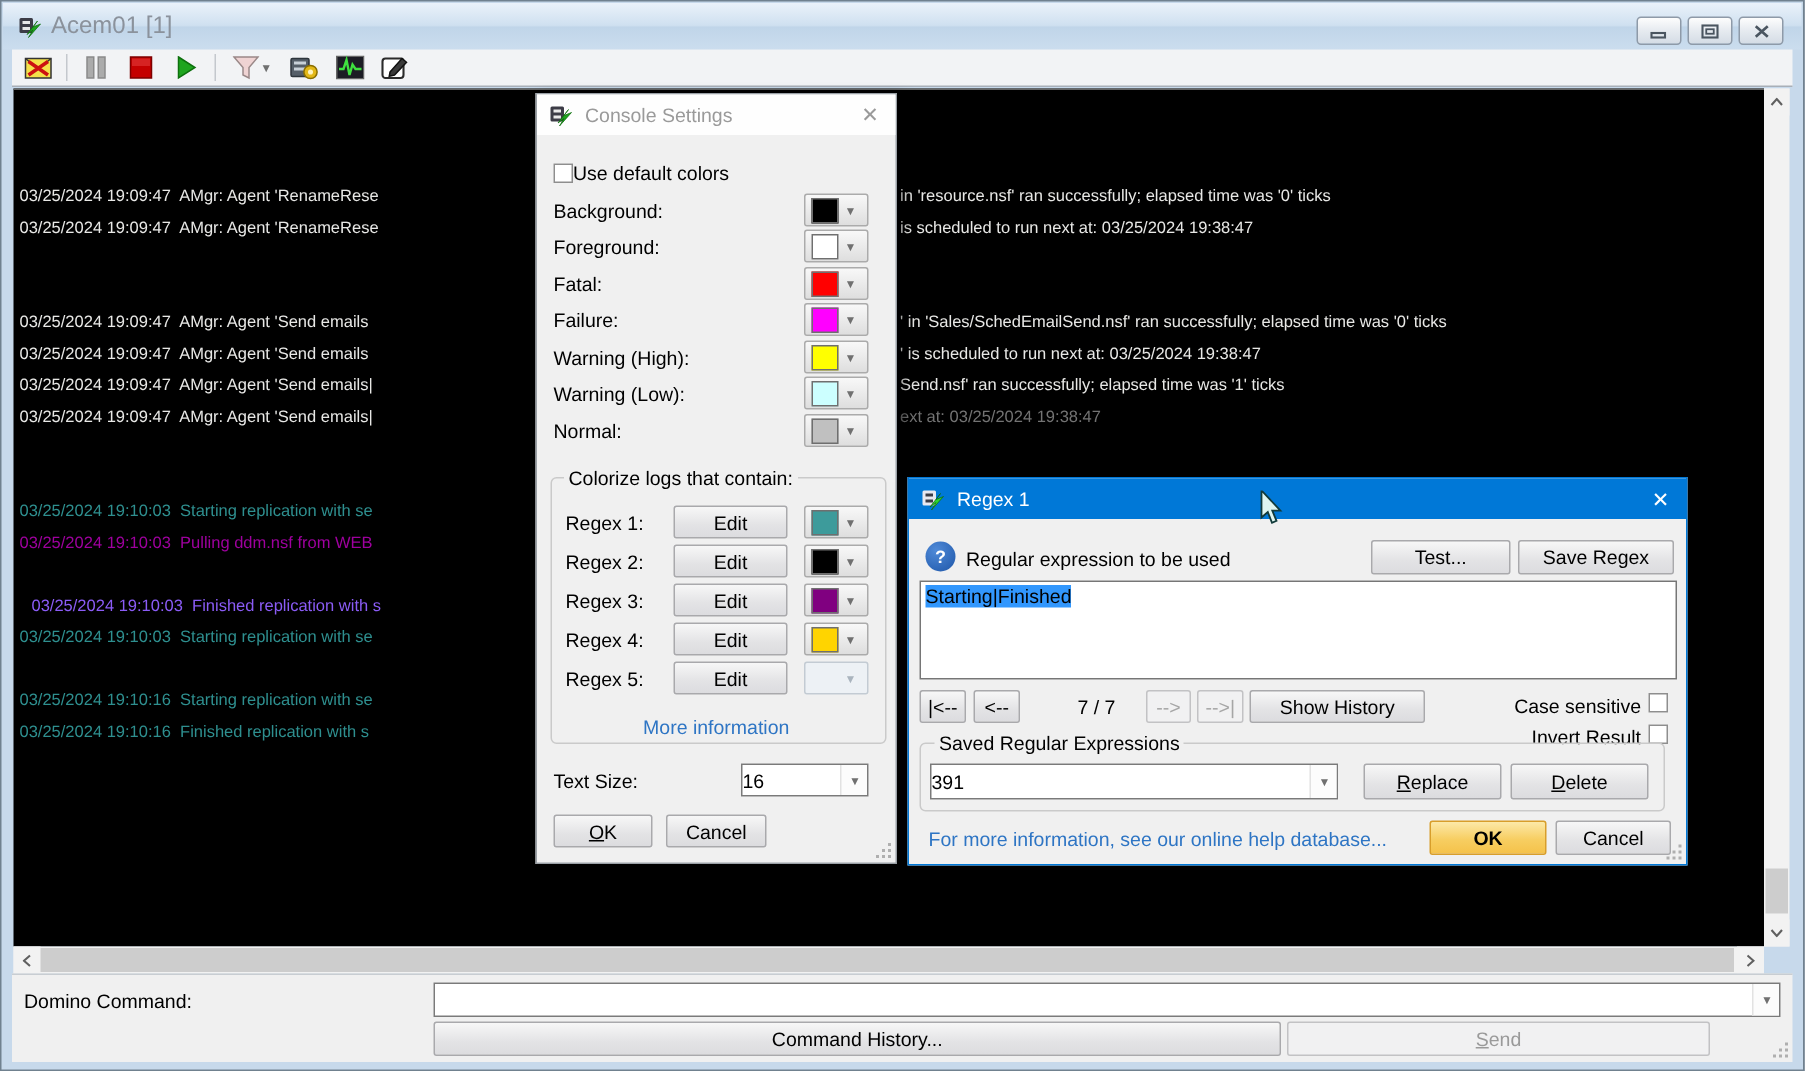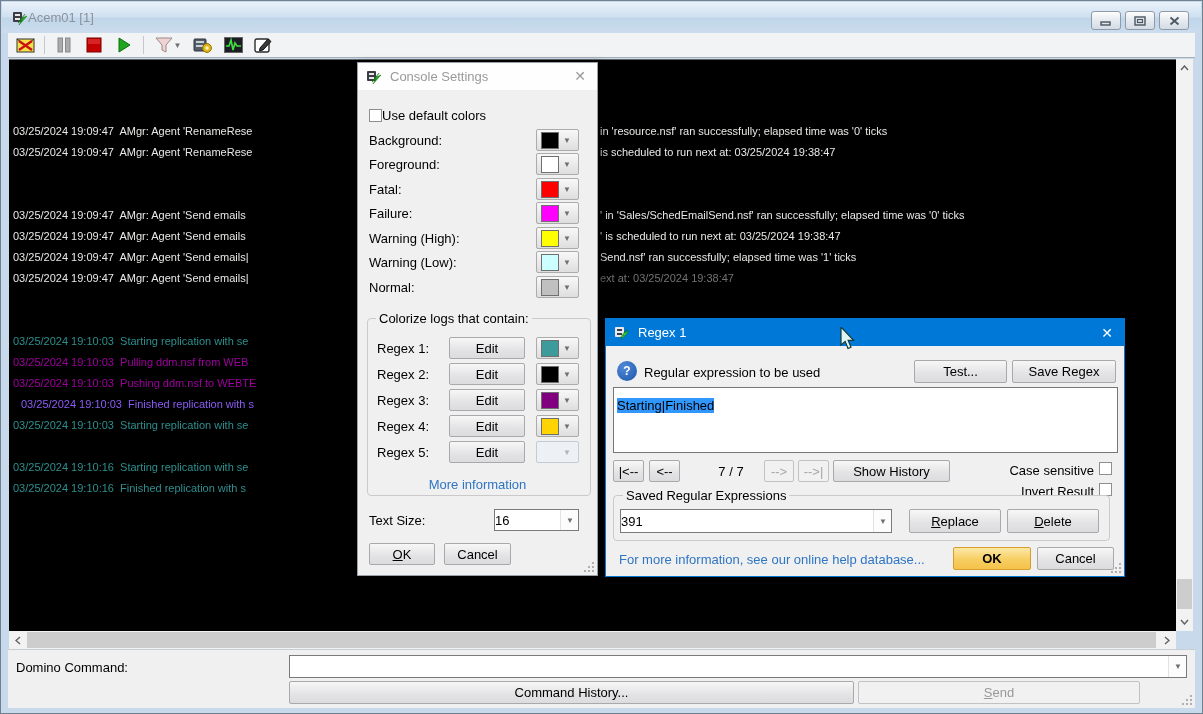--- a/index.html
+++ b/index.html
@@ -4,21 +4,21 @@
 <style>
   * { margin:0; padding:0; box-sizing:border-box; }
   html,body { width:1203px; height:714px; overflow:hidden;
     font-family:"Liberation Sans", sans-serif; font-size:13px; color:#000; }
 
   
   .win { position:absolute; inset:0; background:#C7D9EB; border:1px solid #70818F; }
   .titlebar { position:absolute; left:1px; top:1px; right:1px; height:31px;
     background:linear-gradient(#EAF2FA, #CFE0F0 48%, #C0D5E9 52%, #CBDDEE);
     display:flex; align-items:center; }
-  .title-text { color:#8B929C; font-size:13px; }
+  .title-text { color:#8B929C; font-size:16px; margin-left:6px; }
   .app-ico { width:16px; height:16px; margin-left:10px; flex:0 0 auto; }
   .winbtns { position:absolute; right:12px; top:9px; display:flex; gap:4px; }
   .winbtn { width:30px; height:19px; border:1px solid #8E9AA8; border-radius:3px;
     background:linear-gradient(#FDFDFD,#E8ECF1 45%,#D4DCE5); display:flex;
     align-items:center; justify-content:center; }
 
   
   .toolbar { position:absolute; left:7px; top:32px; right:7px; height:25px;
     background:#F2F3F5; display:flex; align-items:center; gap:8px; padding-left:6px;
     border-bottom:1px solid #A8AFB8; }
@@ -76,21 +76,21 @@
   .grip { position:absolute; right:2px; bottom:2px; }
 
   .dlg2 { left:605px; top:318px; width:520px; height:259px; border:1px solid #0078D7; }
   .dlg2 .dtitle { height:27px; background:#0078D7; display:flex; align-items:center; }
   .dlg2 .dtitle span { color:#fff; margin-left:8px; }
   .dlg2 .dlg-close { color:#fff; top:6px; }
   .helpico { position:absolute; left:11px; top:42px; width:20px; height:20px; border-radius:50%;
     background:radial-gradient(circle at 35% 30%, #4F8AD8, #1E56A8); color:#fff; font-weight:bold;
     display:flex; align-items:center; justify-content:center; font-size:12px; }
   .tarea { position:absolute; left:7px; top:68px; width:505px; height:66px; background:#fff;
-    border:1px solid #767676; padding:10px 3px; }
+    border:1px solid #767676; padding:2px 3px; }
   .sel { background:#3297FD; color:#000; }
   .navbtn { position:absolute; height:22px; }
   .navbtn.disabled { color:#A6A6A6; }
   .chk-label { position:absolute; text-align:right; }
   .okfocus { background:linear-gradient(#FCE9A8,#F7CE62 55%,#F5C24A); border:1px solid #D89E2B;
     font-weight:bold; }
 
   .cursor { position:absolute; left:840px; top:327px; z-index:60; }
 </style>
 </head>
@@ -190,21 +190,20 @@
     <span class="cl" style="left: 4px; color: rgb(232, 232, 230); top: 149px;">03/25/2024 19:09:47  AMgr: Agent 'Send emails</span>
     <span class="cl" style="left: 591px; color: rgb(232, 232, 230); top: 149px;">' in 'Sales/SchedEmailSend.nsf' ran successfully; elapsed time was '0' ticks</span>
     <span class="cl" style="left: 4px; color: rgb(232, 232, 230); top: 170px;">03/25/2024 19:09:47  AMgr: Agent 'Send emails</span>
     <span class="cl" style="left: 591px; color: rgb(232, 232, 230); top: 170px;">' is scheduled to run next at: 03/25/2024 19:38:47</span>
     <span class="cl" style="left: 4px; color: rgb(232, 232, 230); top: 191px;">03/25/2024 19:09:47  AMgr: Agent 'Send emails|</span>
     <span class="cl" style="left: 591px; color: rgb(232, 232, 230); top: 191px;">Send.nsf' ran successfully; elapsed time was '1' ticks</span>
     <span class="cl" style="left: 4px; color: rgb(232, 232, 230); top: 212px;">03/25/2024 19:09:47  AMgr: Agent 'Send emails|</span>
     <span class="cl" style="left: 591px; color: #737373; top: 212px;">ext at: 03/25/2024 19:38:47</span>
     <span class="cl" style="left: 4px; color: rgb(46, 143, 143); top: 275px;">03/25/2024 19:10:03  Starting replication with se</span>
     <span class="cl" style="left: 4px; color: rgb(158, 0, 158); top: 296px;">03/25/2024 19:10:03  Pulling ddm.nsf from WEB</span>
-    <span class="cl" style="left: 4px; color: rgb(158, 0, 158); top: 317px;">03/25/2024 19:10:03  Pushing ddm.nsf to WEBTE</span>
     <span class="cl" style="left: 4px; color: #8b5cf6; top: 338px; margin-left: 8px;">03/25/2024 19:10:03  Finished replication with s</span>
     <span class="cl" style="left: 4px; color: rgb(46, 143, 143); top: 359px;">03/25/2024 19:10:03  Starting replication with se</span>
     <span class="cl" style="left: 4px; color: rgb(46, 143, 143); top: 401px;">03/25/2024 19:10:16  Starting replication with se</span>
     <span class="cl" style="left: 4px; color: rgb(46, 143, 143); top: 422px;">03/25/2024 19:10:16  Finished replication with s</span>
   </div>
 
   <div class="vscroll">
     <div class="sarrow" style="left:0;top:0;width:17px;height:18px">
       <svg width="9" height="6">
           <path d="M1 5 L4.5 1 L8 5" fill="none" stroke="#606060" stroke-width="1.4"></path>

